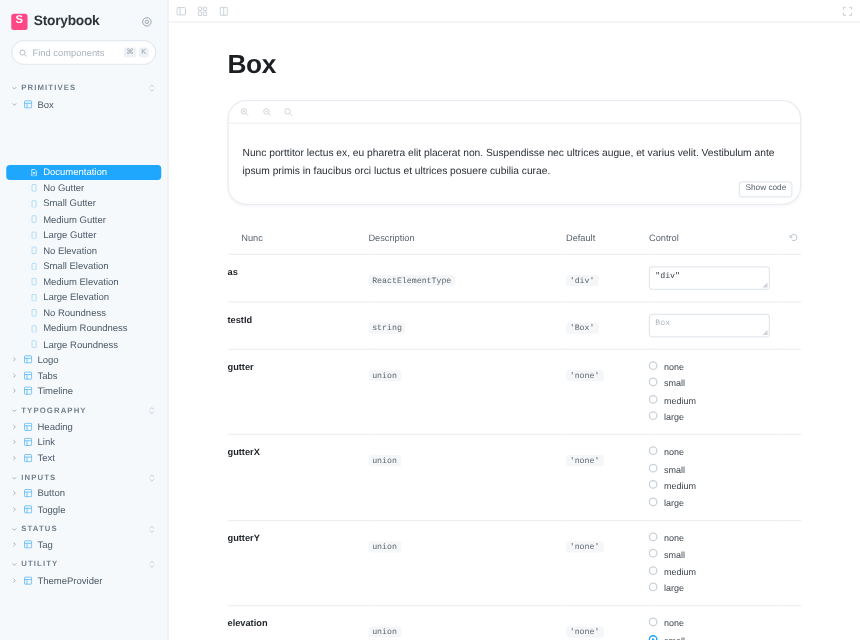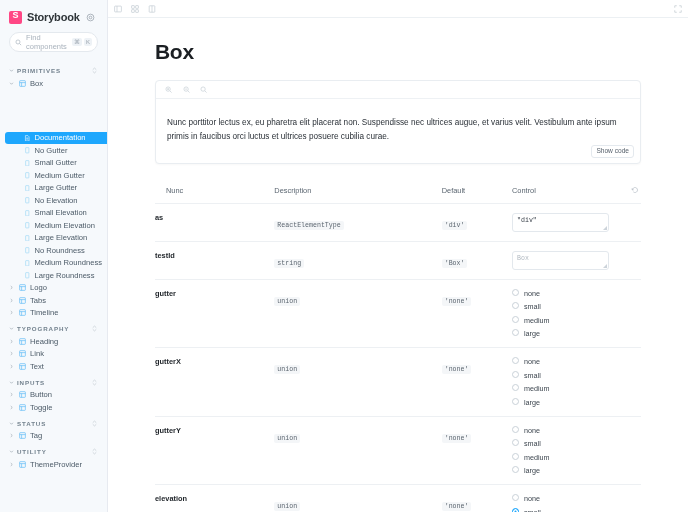--- a/index.html
+++ b/index.html
@@ -6,21 +6,21 @@
   html, body {
     width: 688px; height: 512px;
     font-family: "Liberation Sans", sans-serif;
     background: #ffffff;
     overflow: hidden;
   }
   .app { display: flex; width: 688px; height: 512px; }
 
   
   .sidebar {
-    width: 108px; height: 512px;
+    width: 135px; height: 512px;
     background: #f6f9fc;
     border-right: 1px solid #e7eaf0;
     display: flex; flex-direction: column;
     overflow: hidden;
   }
   .sb-header {
     display: flex; align-items: center; justify-content: space-between;
     padding: 9px 9px 7px 9px;
   }
   .brand { display: flex; align-items: center; gap: 5px; }
@@ -94,21 +94,21 @@
   .tb-left { display: flex; align-items: center; gap: 9px; }
   .tb-ic { color: #c3cbd2; display: flex; }
 
   .canvas { flex: 1; overflow: hidden; padding: 0 47px 0 47px; }
   .page-title {
     font-size: 21px; font-weight: 700; color: #1b1f23;
     margin: 22px 0 16px 0; letter-spacing: -.3px;
   }
 
   .docblock {
-    border: 1px solid #e9edf1; border-radius: 4px; background: #fff;
+    border: 1px solid #e9edf1; border-radius: 15px; background: #fff;
     box-shadow: 0 1px 2px rgba(0,0,0,.03);
     position: relative; margin-bottom: 22px;
   }
   .db-toolbar {
     height: 18px; border-bottom: 1px solid #eef1f4;
     display: flex; align-items: center; gap: 10px; padding: 0 9px;
   }
   .db-toolbar .zi { color: #c6ced5; display: flex; }
   .db-body { padding: 17px 11px 18px 11px; }
   .db-body p {

